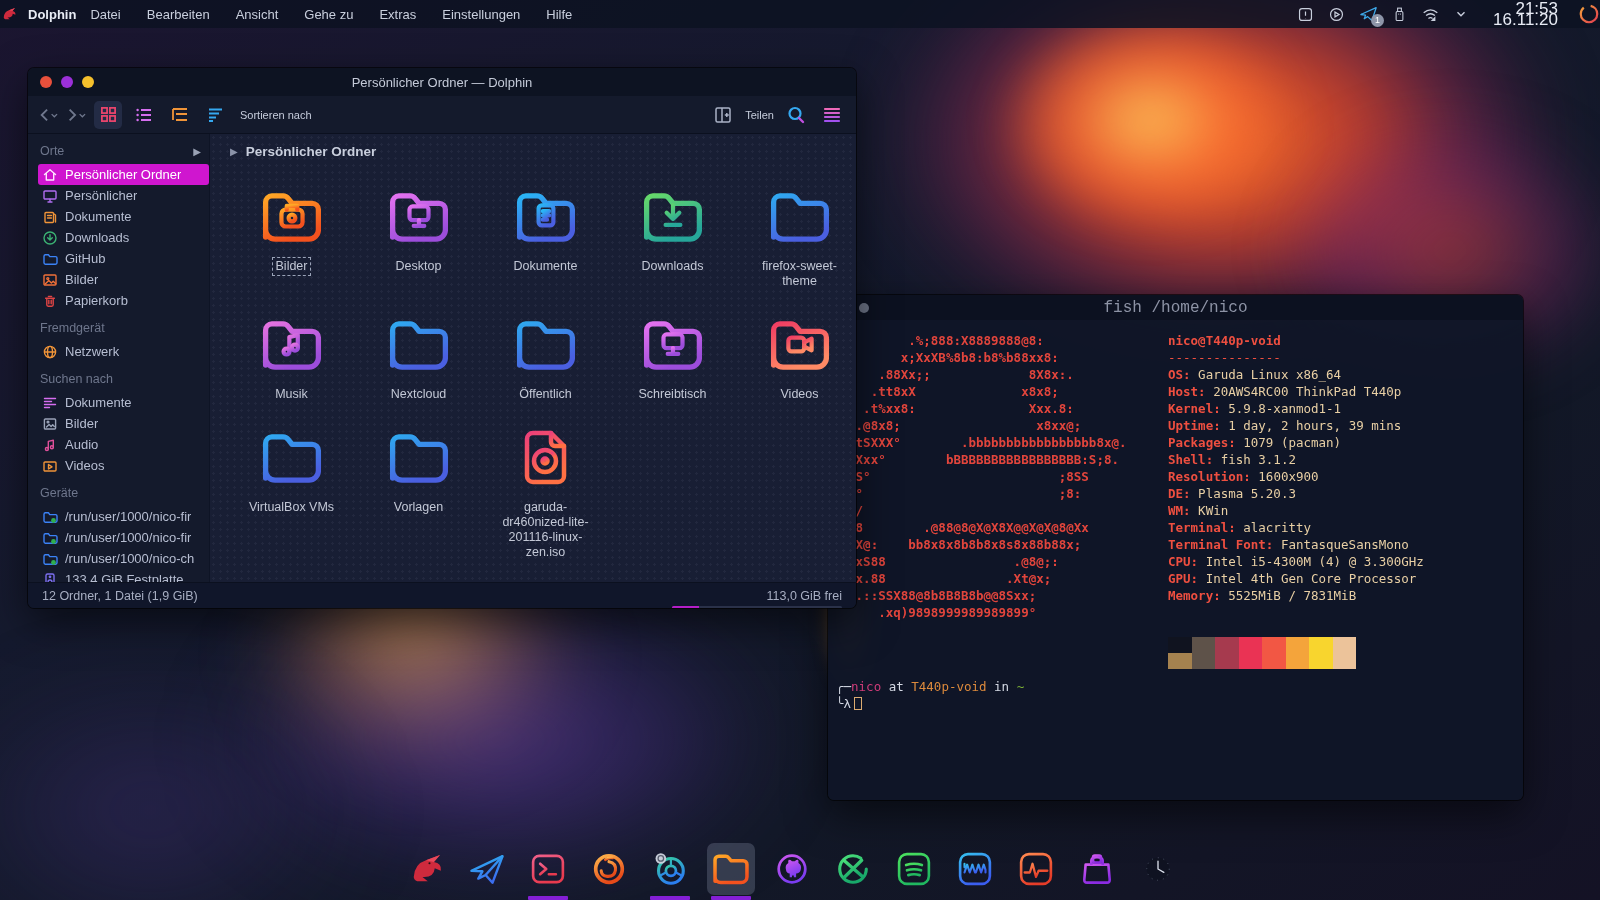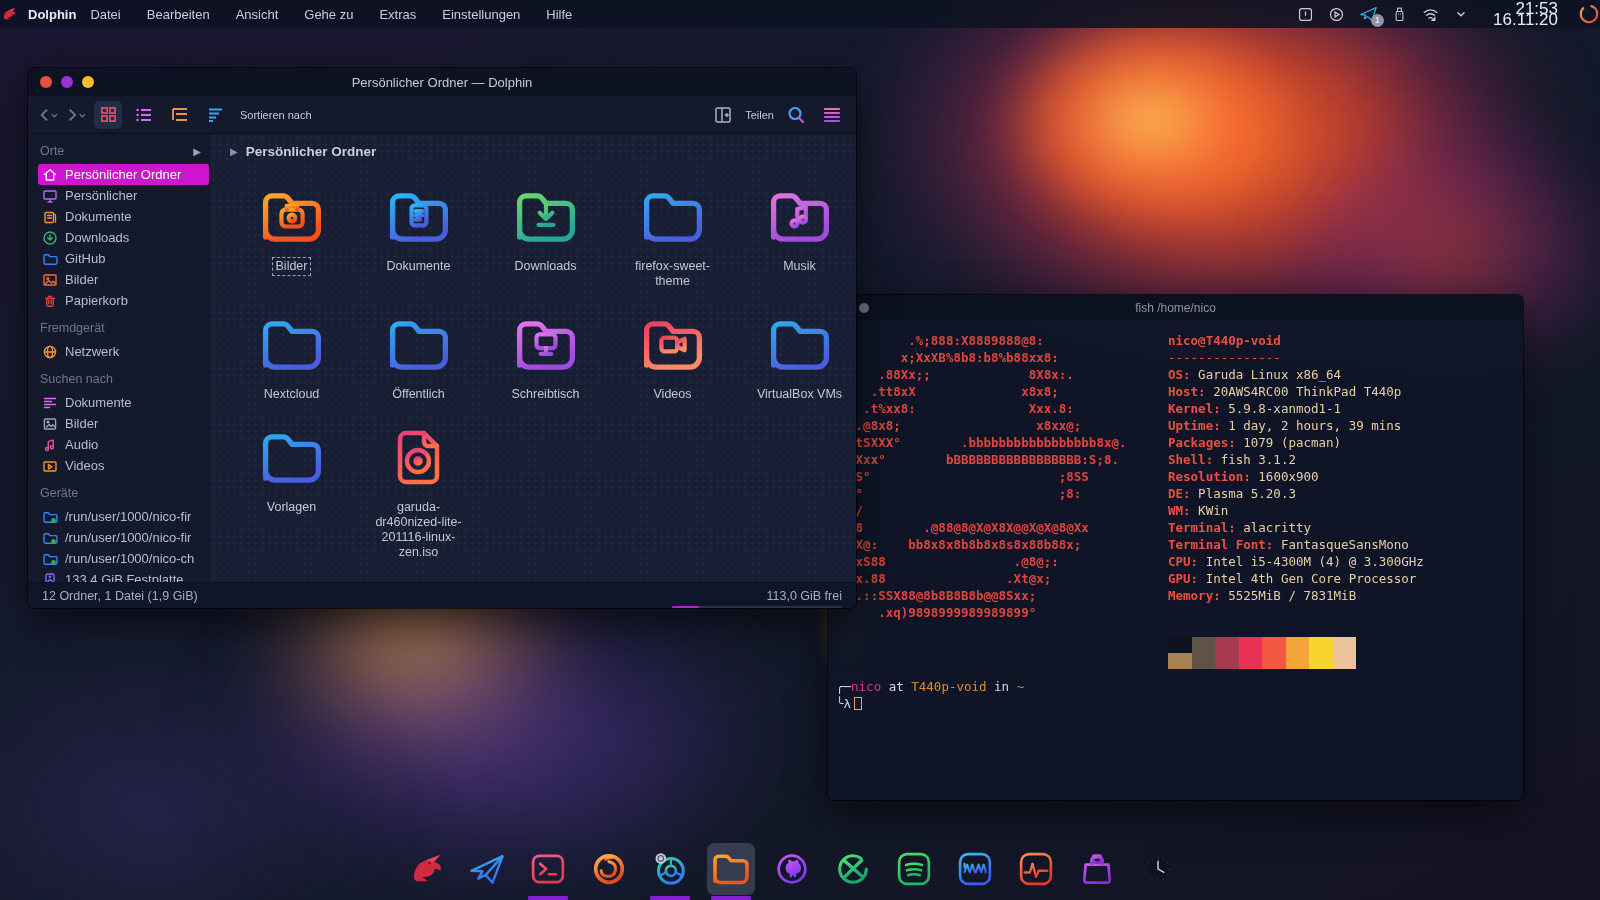--- a/index.html
+++ b/index.html
@@ -87,21 +87,21 @@
   .statusbar .spacer { flex:1; }
   .freewrap { display:flex; flex-direction:column; align-items:flex-end; gap:3px; margin-top:6px; }
   .freebar { width:170px; height:3px; background:#2a3149; border-radius:2px; overflow:hidden; }
   .freebar .fill { height:100%; width:16%; background:#b51ec8; }
 
   
   #terminal { left:828px; top:295px; width:695px; height:505px; z-index:20;
     background:rgba(16,22,39,.97); }
   #terminal .titlebar { height:25px; background:#0c1120; }
   #terminal .dot { width:10px; height:10px; background:#6b7284; }
-  #terminal .title { font-size:12px; color:#8d93a5; }
+  #terminal .title { font-size:16px; color:#8d93a5;font-family:Liberation Mono, monospace; }
   .termbody { position:relative; height:480px; font-family:"DejaVu Sans Mono", monospace;
     font-size:12.5px; line-height:17px; }
   .ascii { position:absolute; left:5px; top:12px; color:#e2453c; white-space:pre; font-weight:bold; }
   .sysinfo { position:absolute; left:340px; top:12px; white-space:nowrap; color:#e8cfa4; }
   .sysinfo .hdr { color:#ee4f40; font-weight:bold; }
   .sysinfo .sep { color:#ee4f40; }
   .sysinfo .lab { color:#ee4f40; font-weight:bold; }
   .palette { position:absolute; left:340px; top:317px; }
   .palette .prow { display:flex; }
   .palette .pcell { width:23.5px; height:16px; }
@@ -416,20 +416,40 @@
                   <path stroke-width="5" d="M11 55 V22 a6 6 0 0 1 6-6 h10.5 a6 6 0 0 1 4.8 2.4 L36 23 H55 a6 6 0 0 1 6 6 v19 a9 9 0 0 1-9 9 H20 a9 9 0 0 1-9-9 z"></path>
                   <g stroke-width="4">
                     <rect x="26" y="29" width="20" height="16" rx="4"></rect>
                     <path d="M31 29 v-3.5 h10 v3.5"></path>
                     <circle cx="36" cy="37" r="3.2"></circle>
                   </g>
                 </g>
               </svg>
             </div>
             <div class="fname sel">Bilder</div>
+          </div>
+          <div class="fcell">
+            <div class="ficon">
+              <svg width="76" height="76" viewBox="0 0 72 72">
+                <defs>
+                  <linearGradient id="gg2" x1="0" y1="0" x2="0.45" y2="1">
+                    <stop offset="0" stop-color="#e472f0"></stop>
+                    <stop offset="1" stop-color="#9c4ddb"></stop>
+                  </linearGradient>
+                </defs>
+                <g fill="none" stroke="url(#gg2)" stroke-linejoin="round" stroke-linecap="round">
+                  <path stroke-width="5" d="M11 55 V22 a6 6 0 0 1 6-6 h10.5 a6 6 0 0 1 4.8 2.4 L36 23 H55 a6 6 0 0 1 6 6 v19 a9 9 0 0 1-9 9 H20 a9 9 0 0 1-9-9 z"></path>
+                  <g stroke-width="4">
+                    <rect x="27" y="26" width="18" height="13" rx="3"></rect>
+                    <path d="M36 39 v5 M31 44.5 h10"></path>
+                  </g>
+                </g>
+              </svg>
+            </div>
+            <div class="fname">Desktop</div>
           </div>
           <div class="fcell">
             <div class="ficon">
               <svg width="76" height="76" viewBox="0 0 72 72">
                 <defs>
                   <linearGradient id="gg3" x1="0" y1="0" x2="0.45" y2="1">
                     <stop offset="0" stop-color="#29b6f6"></stop>
                     <stop offset="1" stop-color="#4a5fe0"></stop>
                   </linearGradient>
                 </defs>

